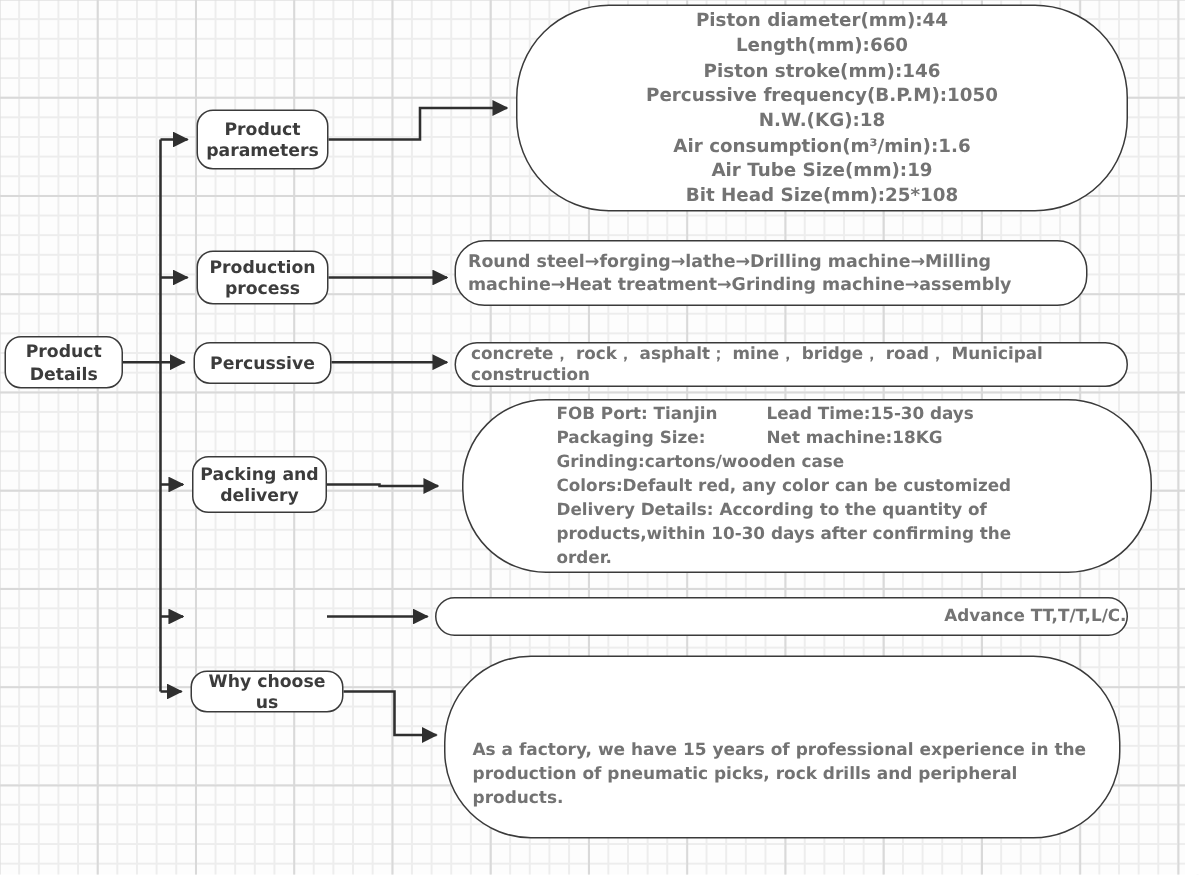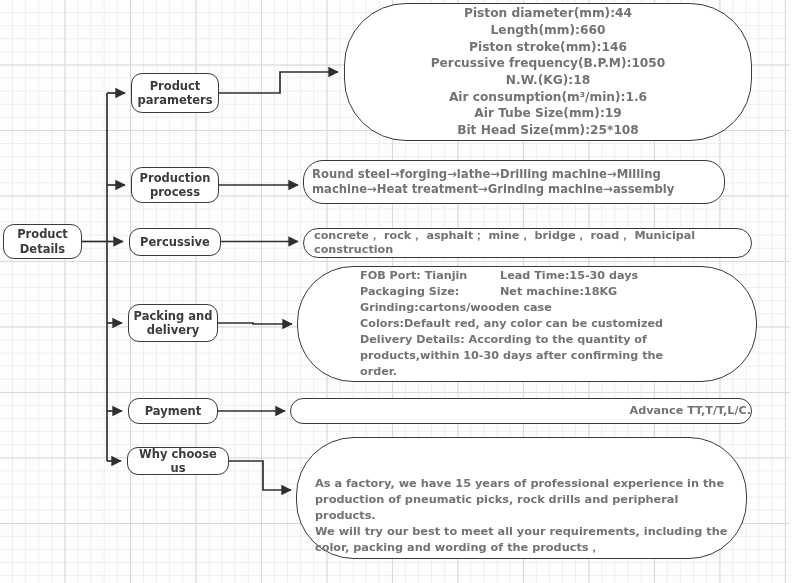--- a/index.html
+++ b/index.html
@@ -63,21 +63,21 @@
   #n-params .inner{text-align:center;font-size:12.2px;font-weight:bold;line-height:1.365;}
 
   #n-process{left:303px;top:160px;width:422px;height:44px;border-radius:20px;
     padding:0 8px;align-items:center;}
   #n-process .inner{font-size:11.6px;font-weight:bold;line-height:1.32;}
 
   #n-application{left:303px;top:228px;width:449px;height:30px;border-radius:15px;
     padding:0 10px;align-items:center;}
   #n-application .inner{font-size:11.2px;font-weight:bold;}
 
-  #n-packing{left:297px;top:266px;width:460px;height:116px;border-radius:56px;
+  #n-packing{left:308px;top:266px;width:460px;height:116px;border-radius:56px;
     padding:0 62px;align-items:center;}
   #n-packing .inner{font-size:11.2px;font-weight:bold;line-height:1.42;}
   #n-packing .row{display:flex;}
   #n-packing .row .c1{width:140px;flex:none;}
 
   #n-payment{left:290px;top:398px;width:462px;height:26px;border-radius:13px;
     align-items:center;justify-content:center;}
   #n-payment .inner{font-size:11.2px;font-weight:bold;text-align:right;}
 
   #n-why{left:296px;top:437px;width:451px;height:122px;border-radius:58px;
@@ -134,23 +134,20 @@
   </div>
   <div class="node label-node" id="n-l-process">
     <span>Production<br>process</span>
   </div>
   <div class="node label-node" id="n-l-application">
     <span>Percussive</span>
   </div>
   <div class="node label-node" id="n-l-packing">
     <span>Packing and<br>delivery</span>
   </div>
-  <div class="node label-node" id="n-l-payment">
-    <span>Payment</span>
-  </div>
   <div class="node label-node" id="n-l-why">
     <span>Why choose us</span>
   </div>
 
   <div class="node content-node" id="n-params">
     <div class="inner">
       <div>Piston diameter(mm):44</div>
       <div>Length(mm):660</div>
       <div>Piston stroke(mm):146</div>
       <div>Percussive frequency(B.P.M):1050</div>
@@ -185,18 +182,17 @@
     </div>
   </div>
 
   <div class="node content-node" id="n-payment">
     <div class="inner">Advance TT,T/T,L/C.</div>
   </div>
 
   <div class="node content-node" id="n-why">
     <div class="inner">
       <div>As a factory, we have 15 years of professional experience in the production of pneumatic picks, rock drills and peripheral products.</div>
-      <div>We will try our best to meet all your requirements, including the color, packing and wording of the products，</div>
     </div>
   </div>
 
   <div id="grid-right-margin"></div>
 </div>
 
 </body></html>

